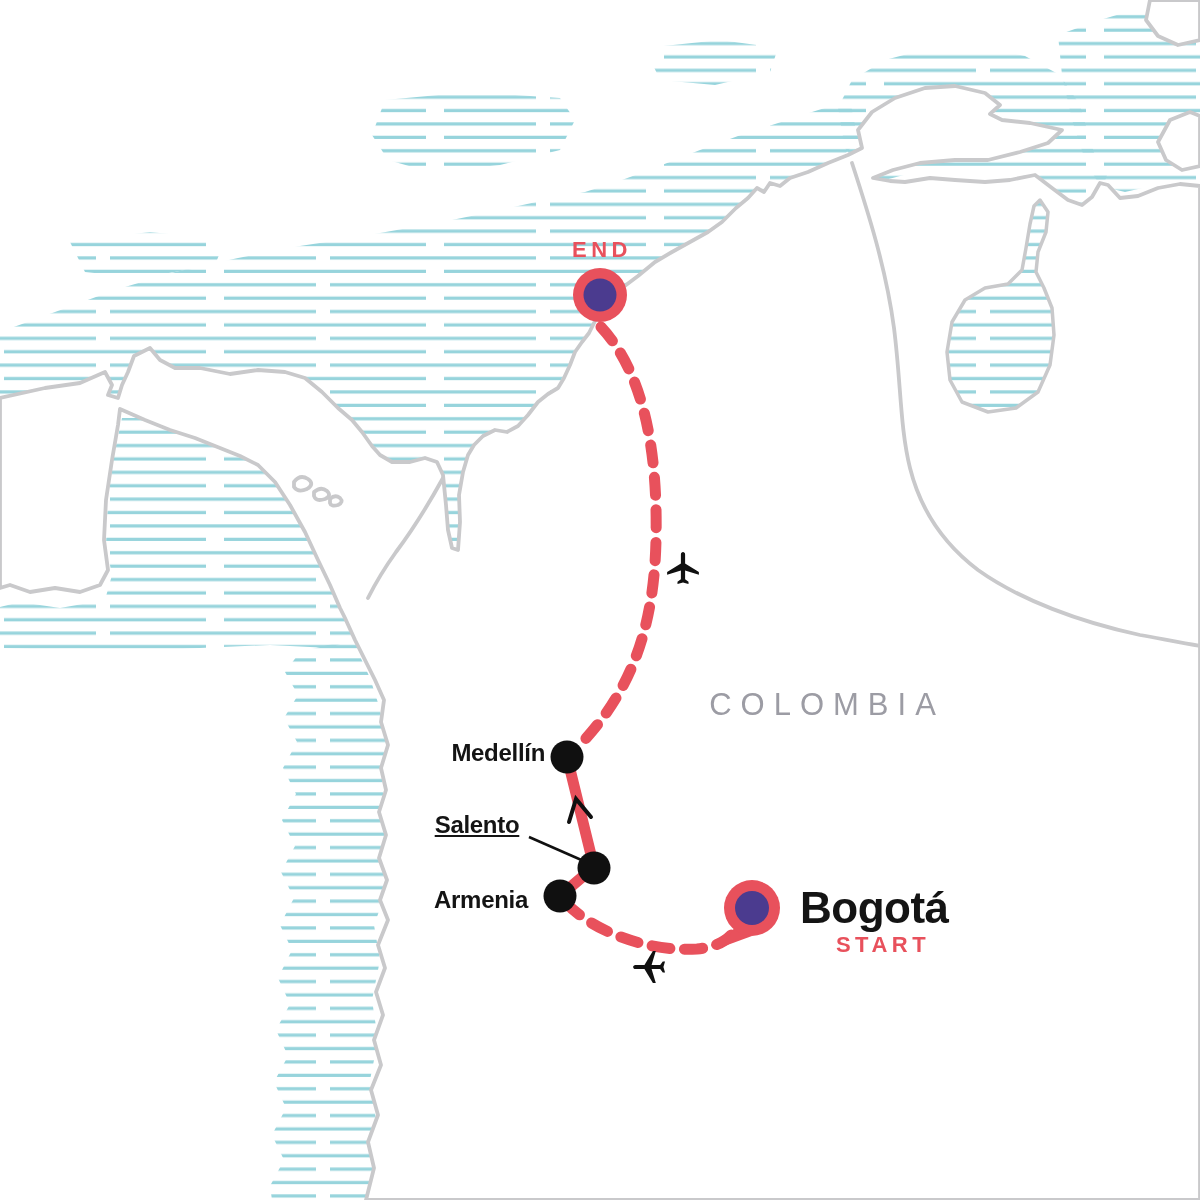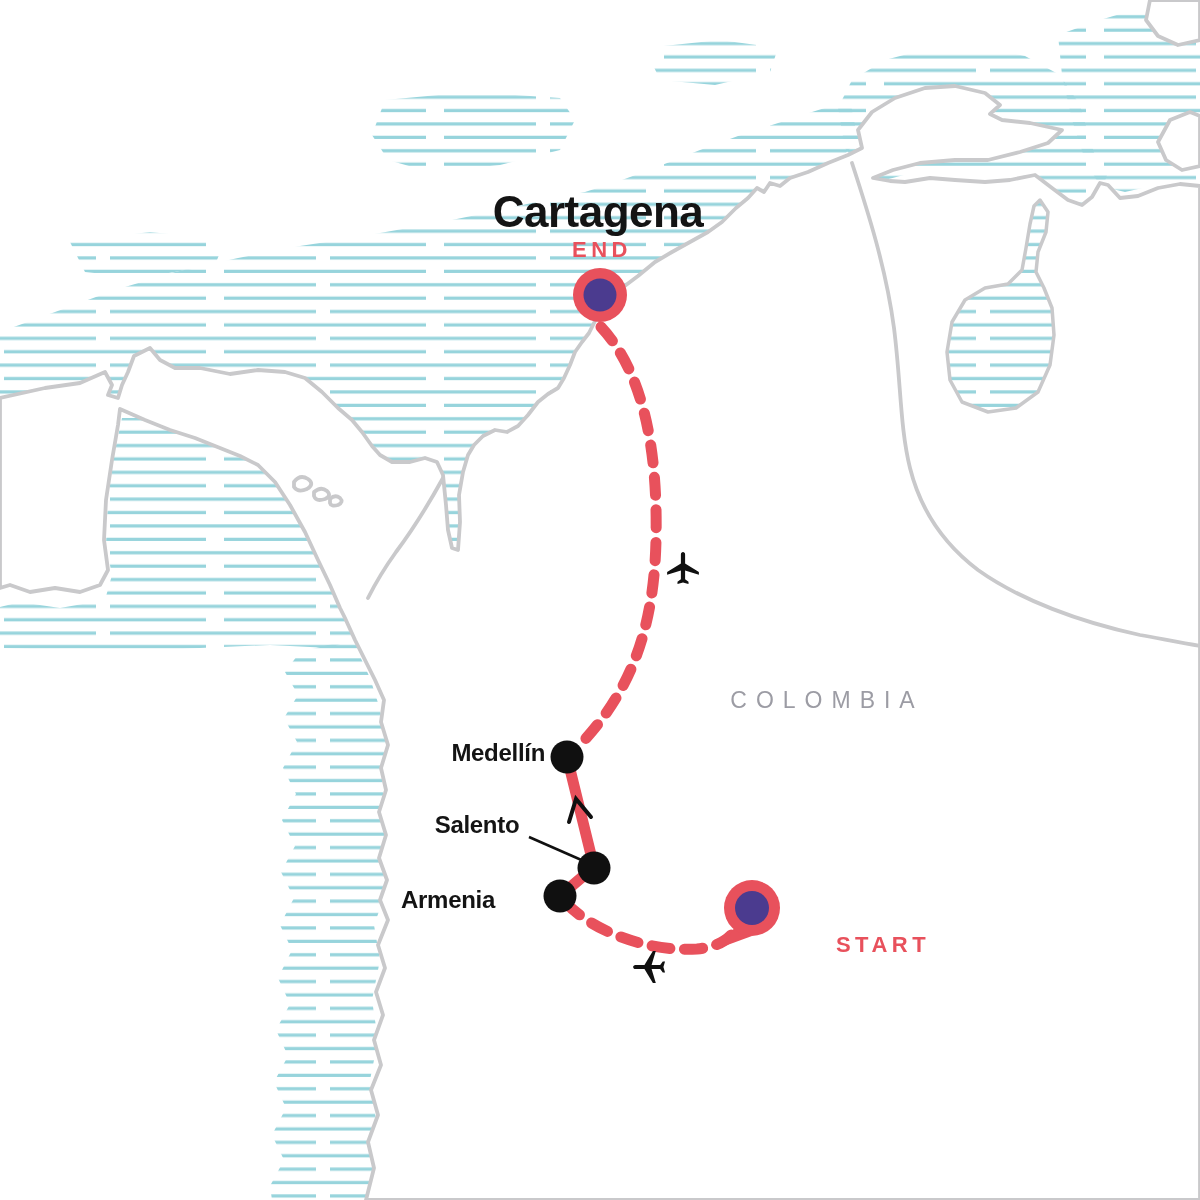--- a/index.html
+++ b/index.html
@@ -20,21 +20,21 @@
   .marker-ring{fill:var(--route,#e8515c);}
   .marker-core{fill:var(--marker_fill,#4b3b8f);}
   .plane{fill:#101010;}
   .chevron{fill:none;stroke:#101010;stroke-width:4;stroke-linecap:round;stroke-linejoin:miter;}
   .leader{stroke:#101010;stroke-width:2.5;fill:none;}
   
   .lbl{position:absolute;white-space:nowrap;line-height:1;color:var(--city_label,#141414);}
   .city-lg{font-size:44px;font-weight:700;letter-spacing:-0.5px;}
   .city-md{font-size:24px;font-weight:700;letter-spacing:-0.3px;}
   .tag{font-size:22px;font-weight:700;letter-spacing:4.5px;color:var(--tag_label,#e8515c);}
-  .country{font-size:23px;font-weight:400;letter-spacing:9px;color:var(--country_label,#9c9ca4);}
+  .country{font-size:31px;font-weight:400;letter-spacing:9px;color:var(--country_label,#9c9ca4);}
   .center{transform:translateX(-50%);}
   .right-align{transform:translateX(-100%);}
 </style>
 </head>
 <body>
 
 <div class="stage">
 
   <svg viewBox="0 0 1200 1200" width="1200" height="1200">
     <defs>
@@ -112,23 +112,23 @@
         <circle class="marker-core" cx="600" cy="295" r="16.5"></circle>
       </g>
       <g>
         <path class="marker-ring" d="M 738,922 L 722,947 L 752,936 Z"></path>
         <circle class="marker-ring" cx="752" cy="908" r="28"></circle>
         <circle class="marker-core" cx="752" cy="908" r="17"></circle>
       </g>
     </g>
   </svg>
 
-  <div class="lbl city-lg center" style="left:598px;top:190px;">Cartagena</div>
   <div class="lbl tag center" style="left:602px;top:239px;">END</div>
 
   <div class="lbl city-md right-align" style="left:545px;top:741px;">Medellín</div>
-  <div class="lbl city-md center" style="left:477px;top:813px;">Salento</div>
-  <div class="lbl city-md center" style="left:448px;top:888px;">Armenia</div>
+  <div class="lbl city-md center" style="left:477px;top:813px;text-decoration:underline;">Salento</div>
+  <div class="lbl city-md center" style="left:481px;top:888px;">Armenia</div>
 
+  <div class="lbl city-lg" style="left:800px;top:886px;">Bogotá</div>
   <div class="lbl tag center" style="left:883px;top:934px;text-align:right;">START</div>
 
   <div class="lbl country center" style="left:827px;top:689px;">COLOMBIA</div>
 </div>
 
 </body></html>

